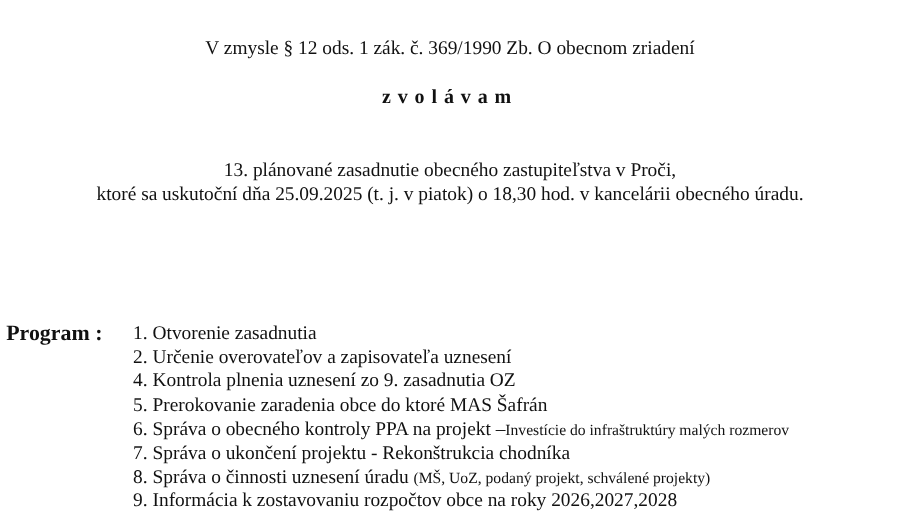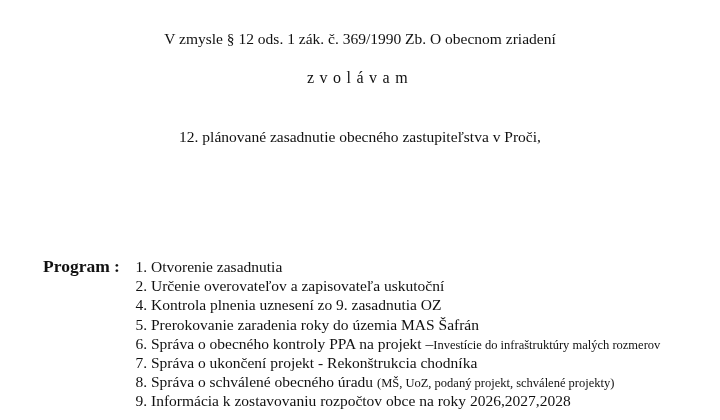--- a/index.html
+++ b/index.html
@@ -29,54 +29,52 @@
   .center {
     left: 0;
     width: 720px;
     text-align: center;
   }
   .legal-basis {
     top: 30px;
   }
   .title {
     top: 69px;
-    font-weight: normal;
+    font-weight: bold;
     font-size: 16px;
     letter-spacing: 5.5px;
   }
   .intro1 {
     top: 128px;
   }
   .intro2 {
     top: 147px;
   }
   .program-label {
     position: absolute;
     left: 5px;
     top: 256px;
     font-weight: bold;
     font-size: 17.5px;
     line-height: 20px;
     white-space: nowrap;
-    margin-left: 38px;
   }
   .program-list {
     position: absolute;
     left: 100px;
     top: 257px;
     margin: 0;
     padding: 0;
     list-style: none;
   }
   .program-item {
     height: 19.2px;
     line-height: 19px;
     font-size: 15.5px;
     white-space: nowrap;
-    margin-left: 29px;
   }
   .num {
     display: inline-block;
     width: 18px;
     text-align: right;
     margin-right: 4px;
   }
   .small {
     font-size: 12.5px;
     font-family: Liberation Serif, serif;
@@ -84,44 +82,45 @@
 </style>
 </head>
 <body>
 
 <div class="page">
 
   <div class="line center legal-basis">V zmysle § 12 ods. 1 zák. č. 369/1990 Zb. O obecnom zriadení</div>
 
   <div class="line center title">zvolávam</div>
 
-  <div class="line center intro1">12. plánované zasadnutie obecného zastupiteľstva v Proči,</div>
+  <div class="line center intro1">13. plánované zasadnutie obecného zastupiteľstva v Proči,</div>
+  <div class="line center intro2">ktoré sa uskutoční dňa 25.09.2025 (t. j. v piatok) o 18,30 hod.  v kancelárii obecného úradu.</div>
 
   <div class="program-label">Program :</div>
 
   <ul class="program-list">
     <li class="program-item">
       <span class="num">1.</span><span>Otvorenie zasadnutia</span>
     </li>
     <li class="program-item">
-      <span class="num">2.</span><span>Určenie overovateľov a zapisovateľa uskutoční</span>
+      <span class="num">2.</span><span>Určenie overovateľov a zapisovateľa uznesení</span>
     </li>
     <li class="program-item">
       <span class="num">4.</span><span>Kontrola plnenia uznesení zo 9. zasadnutia  OZ</span>
     </li>
     <li class="program-item">
-      <span class="num">5.</span><span>Prerokovanie zaradenia roky do územia MAS Šafrán</span>
+      <span class="num">5.</span><span>Prerokovanie zaradenia obce do ktoré MAS Šafrán</span>
     </li>
     <li class="program-item">
       <span class="num">6.</span><span>Správa o obecného  kontroly PPA na projekt –</span><span class="small">Investície do infraštruktúry malých rozmerov</span>
     </li>
     <li class="program-item">
-      <span class="num">7.</span><span>Správa o ukončení projekt - Rekonštrukcia chodníka</span>
+      <span class="num">7.</span><span>Správa o ukončení projektu - Rekonštrukcia chodníka</span>
     </li>
     <li class="program-item">
-      <span class="num">8.</span><span>Správa o schválené obecného úradu </span><span class="small">(MŠ, UoZ, podaný projekt, schválené projekty)</span>
+      <span class="num">8.</span><span>Správa o činnosti uznesení úradu </span><span class="small">(MŠ, UoZ, podaný projekt, schválené projekty)</span>
     </li>
     <li class="program-item">
       <span class="num">9.</span><span>Informácia k zostavovaniu rozpočtov obce na roky 2026,2027,2028</span>
     </li>
   </ul>
 
 </div>
 
 </body></html>

